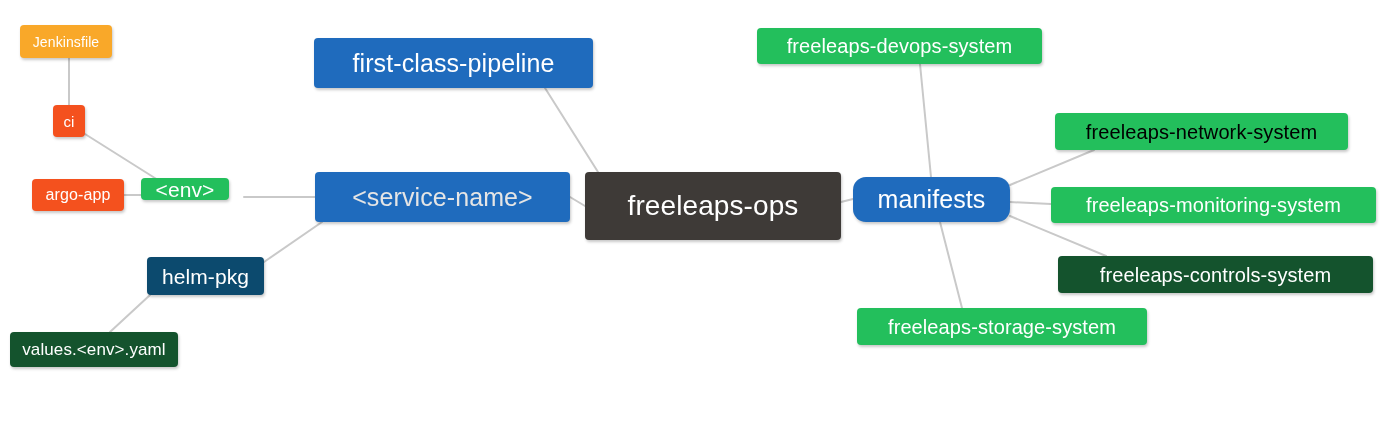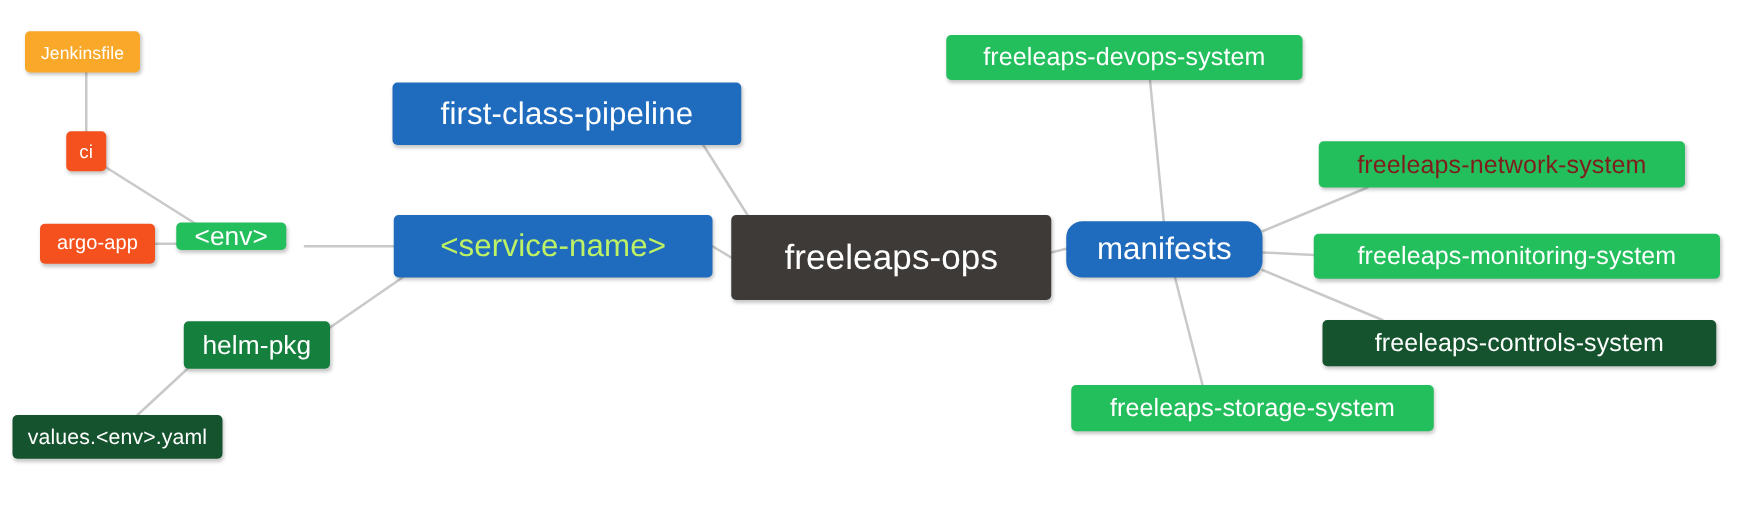--- a/index.html
+++ b/index.html
@@ -62,51 +62,51 @@
       <line x1="1010" y1="185" x2="1094" y2="150" stroke="#c9c9c9" stroke-width="2" stroke-linecap="round"></line>
       <line x1="1010" y1="202" x2="1051" y2="204" stroke="#c9c9c9" stroke-width="2" stroke-linecap="round"></line>
       <line x1="1010" y1="216" x2="1106" y2="256" stroke="#c9c9c9" stroke-width="2" stroke-linecap="round"></line>
       <line x1="940" y1="222" x2="962" y2="308" stroke="#c9c9c9" stroke-width="2" stroke-linecap="round"></line>
     </svg>
   <div id="node-layer">
       <div class="node" style="left: 585px; top: 172px; width: 256px; height: 68px; background: rgb(62, 58, 55); font-size: 28px;">
         <span class="node-label" style="color: rgb(255, 255, 255);">freeleaps-ops</span>
       </div>
       <div class="node" style="left: 315px; top: 172px; width: 255px; height: 50px; background: rgb(31, 107, 189); font-size: 25px;">
-        <span class="node-label" style="color: #bef264;">&lt;service-name&gt;</span>
+        <span class="node-label" style="color: #e5e5e5;">&lt;service-name&gt;</span>
       </div>
-      <div class="node" style="left: 314px; top: 38px; width: 279px; height: 50px; background: rgb(31, 107, 189); font-size: 25px; margin-top: 28px;">
+      <div class="node" style="left: 314px; top: 38px; width: 279px; height: 50px; background: rgb(31, 107, 189); font-size: 25px;">
         <span class="node-label" style="color: rgb(255, 255, 255);">first-class-pipeline</span>
       </div>
       <div class="node" style="left: 853px; top: 177px; width: 157px; height: 45px; background: rgb(31, 107, 189); font-size: 25px; border-radius: 13px;">
         <span class="node-label" style="color: rgb(255, 255, 255);">manifests</span>
       </div>
       <div class="node" style="left: 141px; top: 178px; width: 88px; height: 22px; background: rgb(35, 191, 92); font-size: 21px;">
         <span class="node-label" style="color: rgb(255, 255, 255);">&lt;env&gt;</span>
       </div>
-      <div class="node" style="left: 147px; top: 257px; width: 117px; height: 38px; background: #15803d; font-size: 21px;">
+      <div class="node" style="left: 147px; top: 257px; width: 117px; height: 38px; background: #0c4a6e; font-size: 21px;">
         <span class="node-label" style="color: rgb(255, 255, 255);">helm-pkg</span>
       </div>
       <div class="node" style="left: 20px; top: 25px; width: 92px; height: 33px; background: rgb(249, 168, 41); font-size: 14px;">
         <span class="node-label" style="color: rgb(255, 255, 255);">Jenkinsfile</span>
       </div>
       <div class="node" style="left: 53px; top: 105px; width: 32px; height: 32px; background: rgb(244, 81, 30); font-size: 15px;">
         <span class="node-label" style="color: rgb(255, 255, 255);">ci</span>
       </div>
       <div class="node" style="left: 32px; top: 179px; width: 92px; height: 32px; background: rgb(244, 81, 30); font-size: 16px;">
         <span class="node-label" style="color: rgb(255, 255, 255);">argo-app</span>
       </div>
       <div class="node" style="left: 10px; top: 332px; width: 168px; height: 35px; background: #14532d; font-size: 17px;">
         <span class="node-label" style="color: rgb(255, 255, 255);">values.&lt;env&gt;.yaml</span>
       </div>
       <div class="node" style="left: 757px; top: 28px; width: 285px; height: 36px; background: rgb(35, 191, 92); font-size: 20px; justify-content: center;">
         <span class="node-label" style="color: rgb(255, 255, 255);">freeleaps-devops-system</span>
       </div>
       <div class="node" style="left: 1055px; top: 113px; width: 293px; height: 37px; background: rgb(35, 191, 92); font-size: 20px;">
-        <span class="node-label" style="color: #7f1d1d;">freeleaps-network-system</span>
+        <span class="node-label" style="color: #000000;">freeleaps-network-system</span>
       </div>
       <div class="node" style="left: 1051px; top: 187px; width: 325px; height: 36px; background: rgb(35, 191, 92); font-size: 20px;">
         <span class="node-label" style="color: rgb(255, 255, 255);">freeleaps-monitoring-system</span>
       </div>
       <div class="node" style="left: 1058px; top: 256px; width: 315px; height: 37px; background: #14532d; font-size: 20px;">
         <span class="node-label" style="color: rgb(255, 255, 255);">freeleaps-controls-system</span>
       </div>
       <div class="node" style="left: 815px; top: 308px; width: 290px; height: 37px; background: rgb(35, 191, 92); font-size: 20px; margin-left: 42px;">
         <span class="node-label" style="color: rgb(255, 255, 255);">freeleaps-storage-system</span>
       </div>

